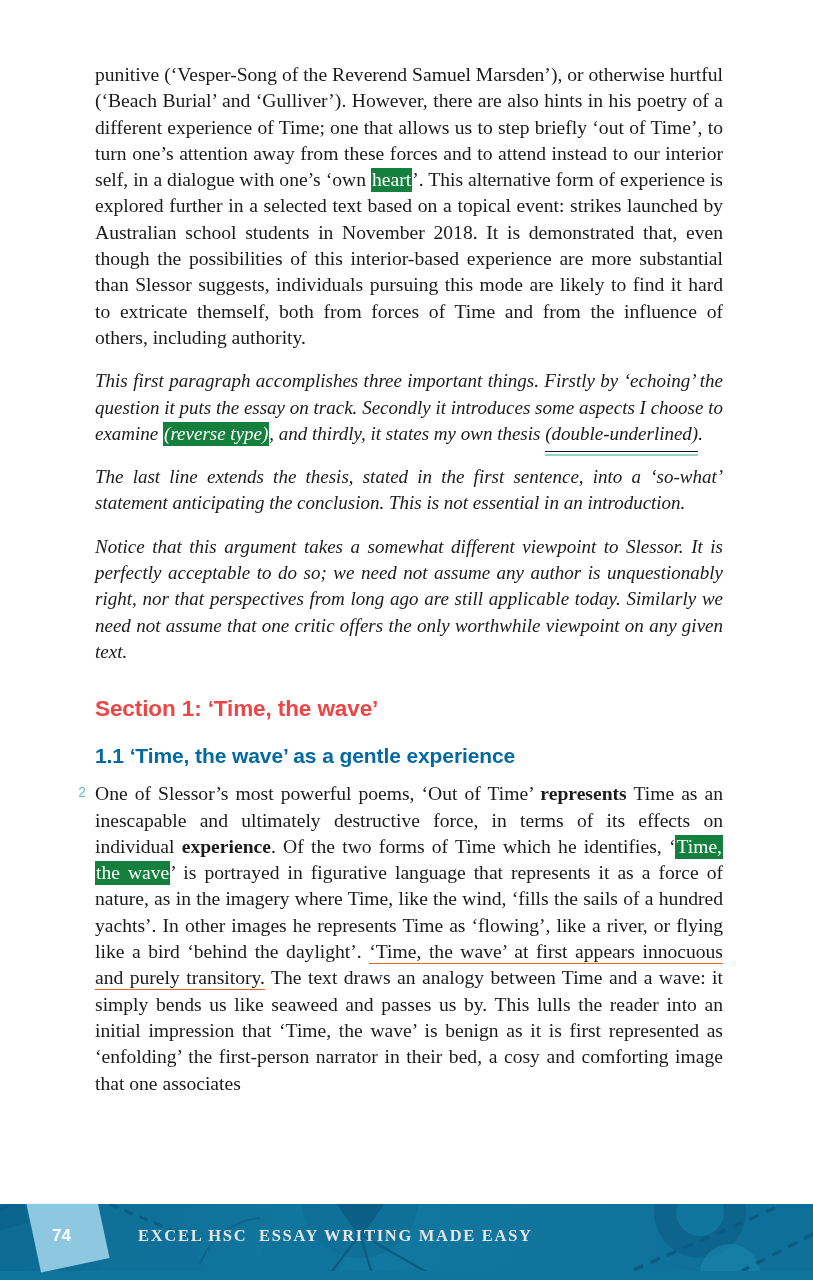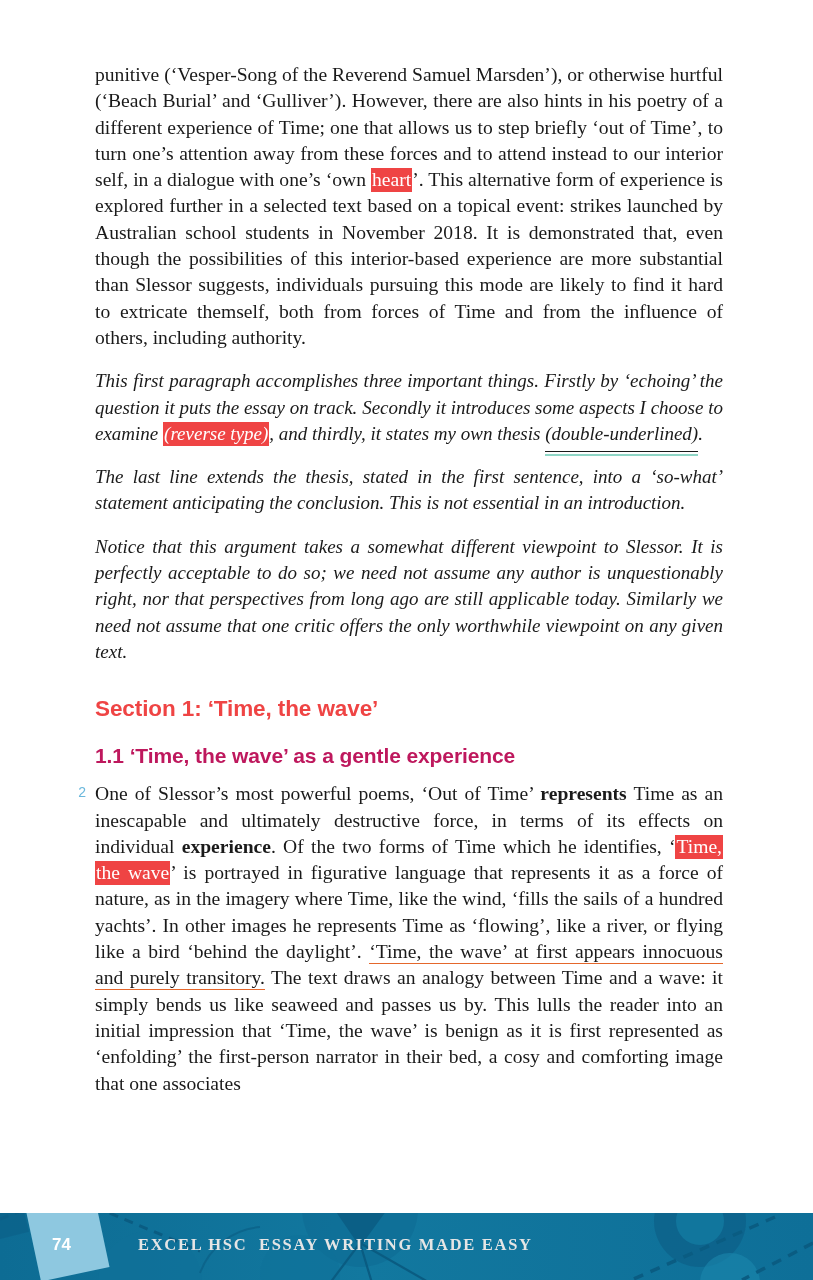--- a/index.html
+++ b/index.html
@@ -48,21 +48,21 @@
     font-style: italic;
     font-size: 19px;
     line-height: 26.3px;
     color: #1a1a1a;
     text-align: justify;
     margin: 0 0 17px 0;
   }
 
   
   .hl {
-    background: #ef4444;
+    background: #15803d;
     color: #ffffff;
     padding: 1px 1px 2px 1px;
     box-decoration-break: clone;
     -webkit-box-decoration-break: clone;
   }
   .bold { font-weight: bold; }
 
   .dbl-underline {
     position: relative;
     border-bottom: 1.3px solid #1a1a1a;
@@ -90,21 +90,21 @@
     font-size: 22.5px;
     font-weight: bold;
     color: #ef4444;
     margin: 31px 0 0 0;
     letter-spacing: -0.1px;
   }
   h3.sub-heading {
     font-family: "Liberation Sans", sans-serif;
     font-size: 21px;
     font-weight: bold;
-    color: #be185d;
+    color: #0369a1;
     margin: 22px 0 13px 0;
     letter-spacing: -0.1px;
   }
 
   
   .numbered-block {
     position: relative;
   }
   .para-number {
     position: absolute;
@@ -116,21 +116,21 @@
     font-size: 14px;
     color: #6bb8dc;
   }
 
   
   .footer {
     position: absolute;
     left: 0;
     bottom: 0;
     width: 813px;
-    height: 67px;
+    height: 76px;
     background: #11749c;
     overflow: hidden;
   }
   .footer-bg {
     position: absolute;
     left: 0; top: 0;
     width: 813px;
     height: 67px;
   }
   .page-number-tile {

